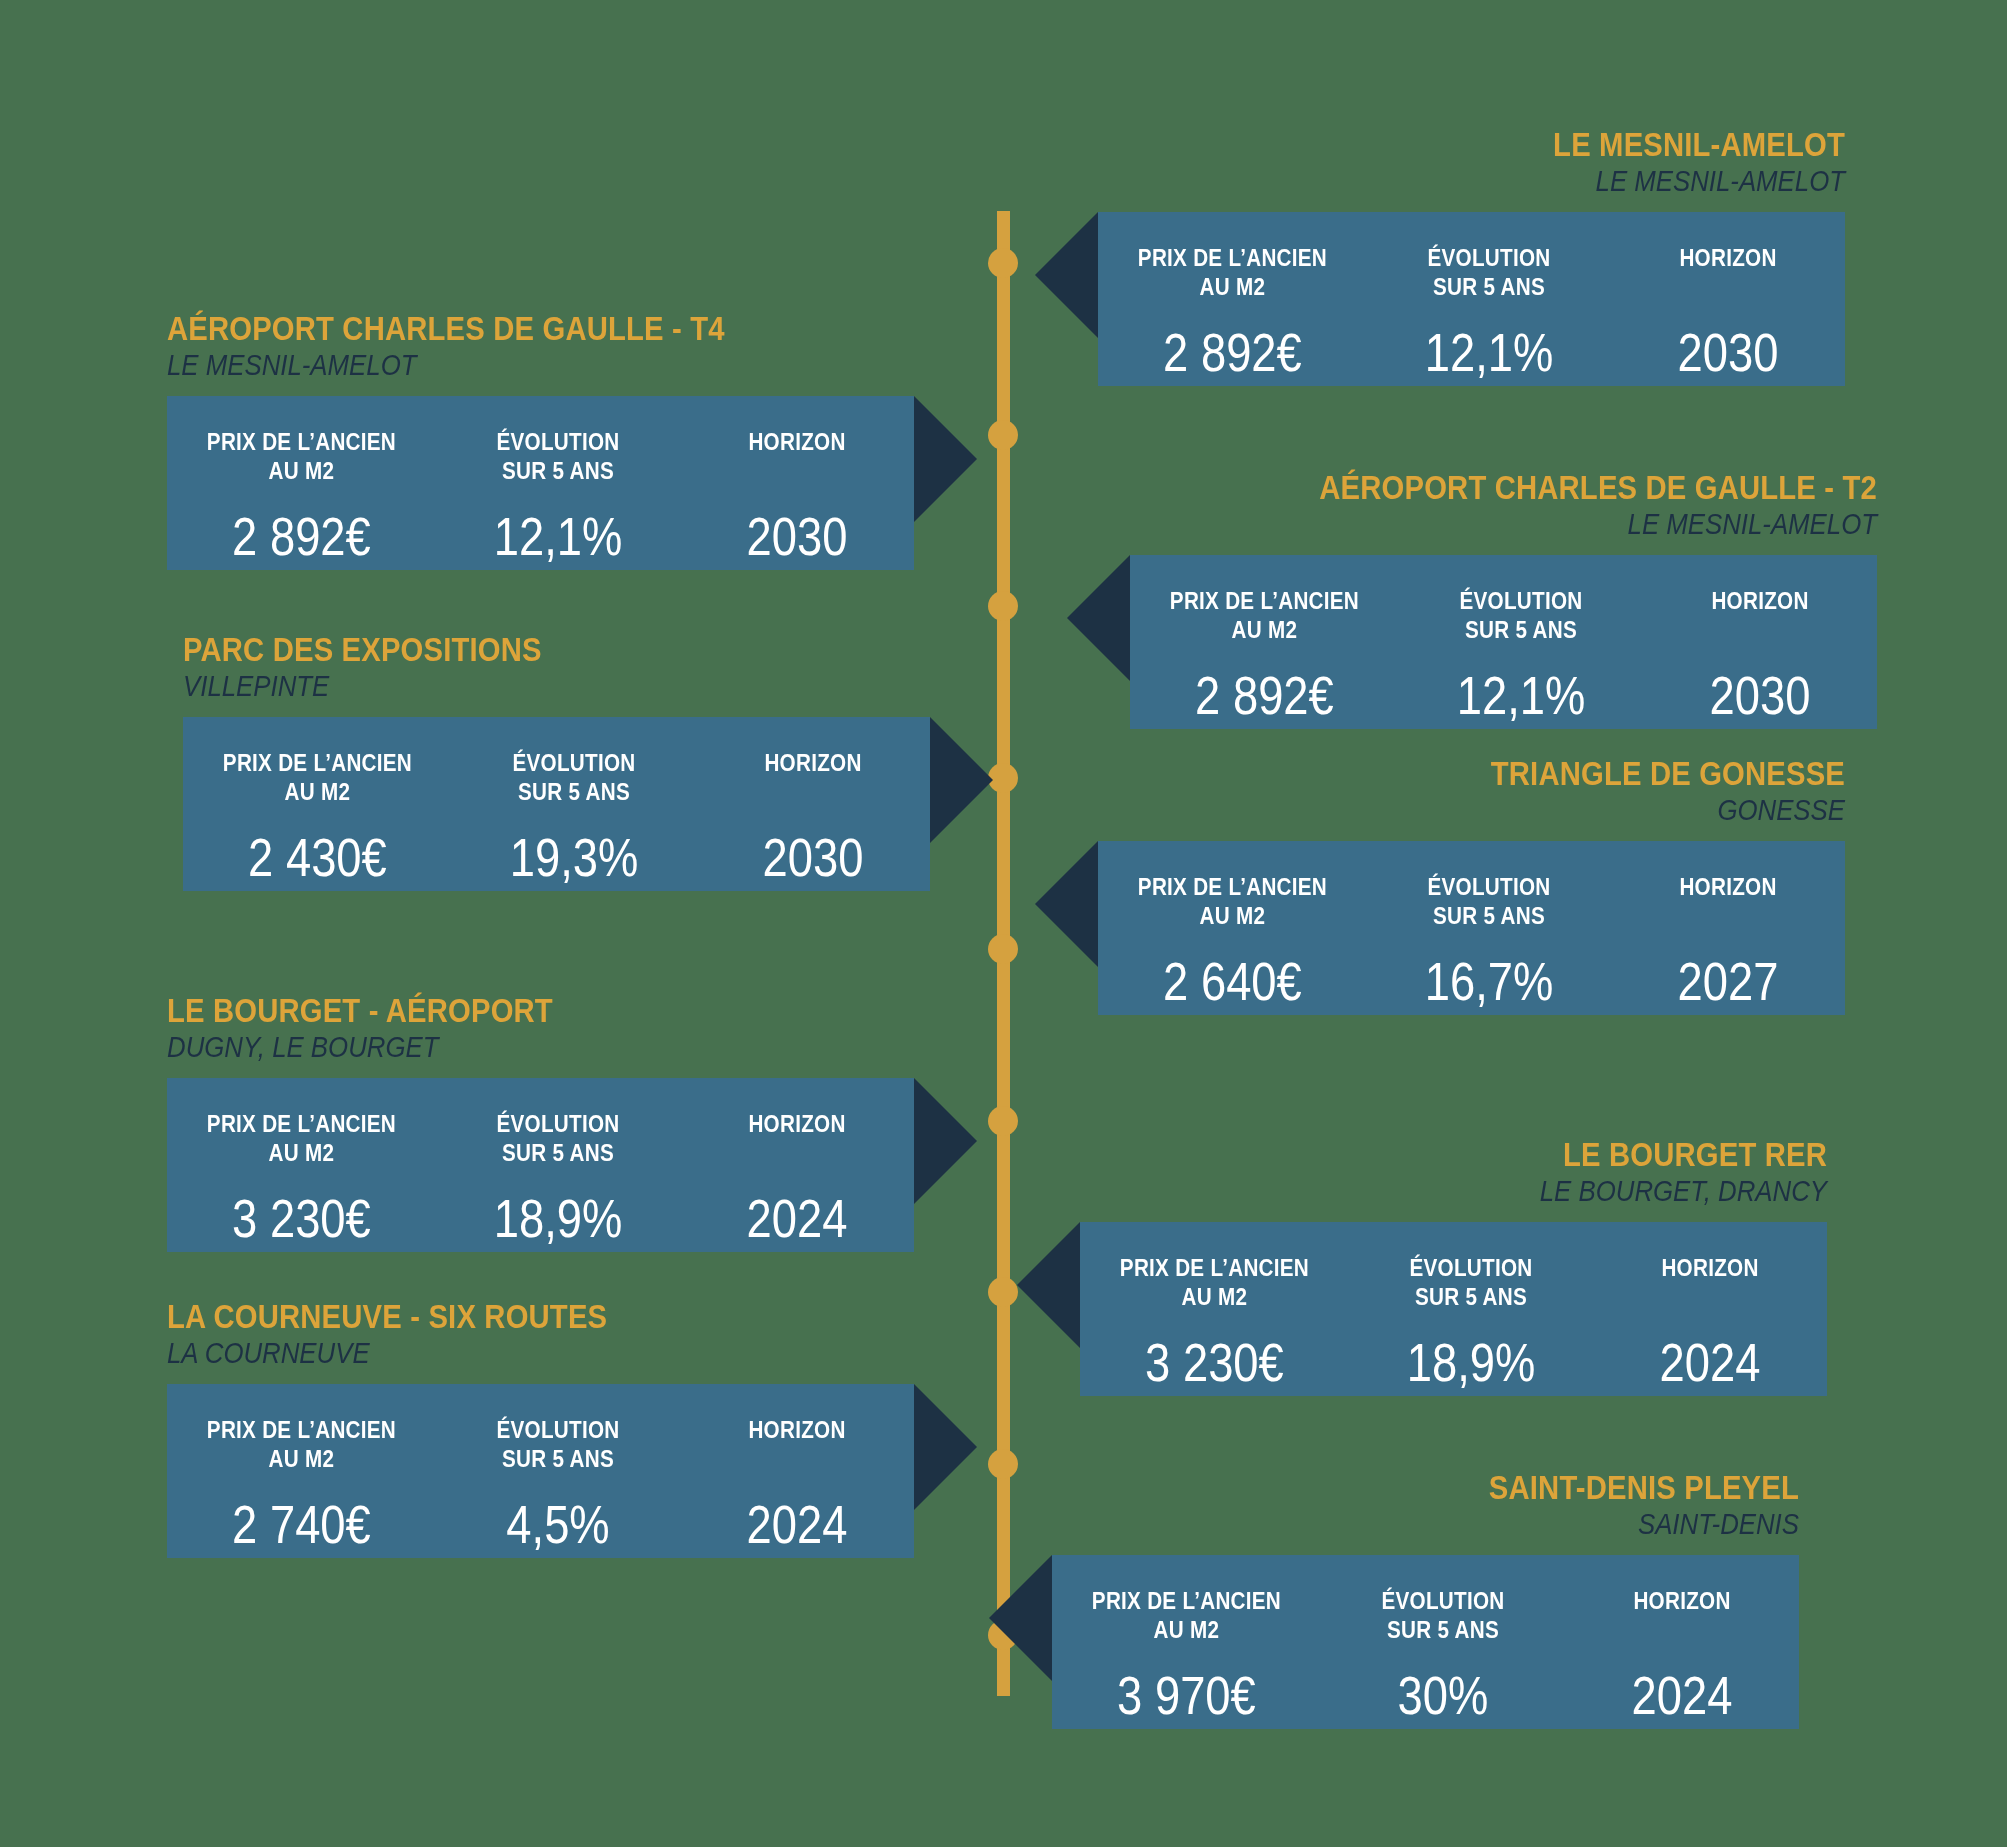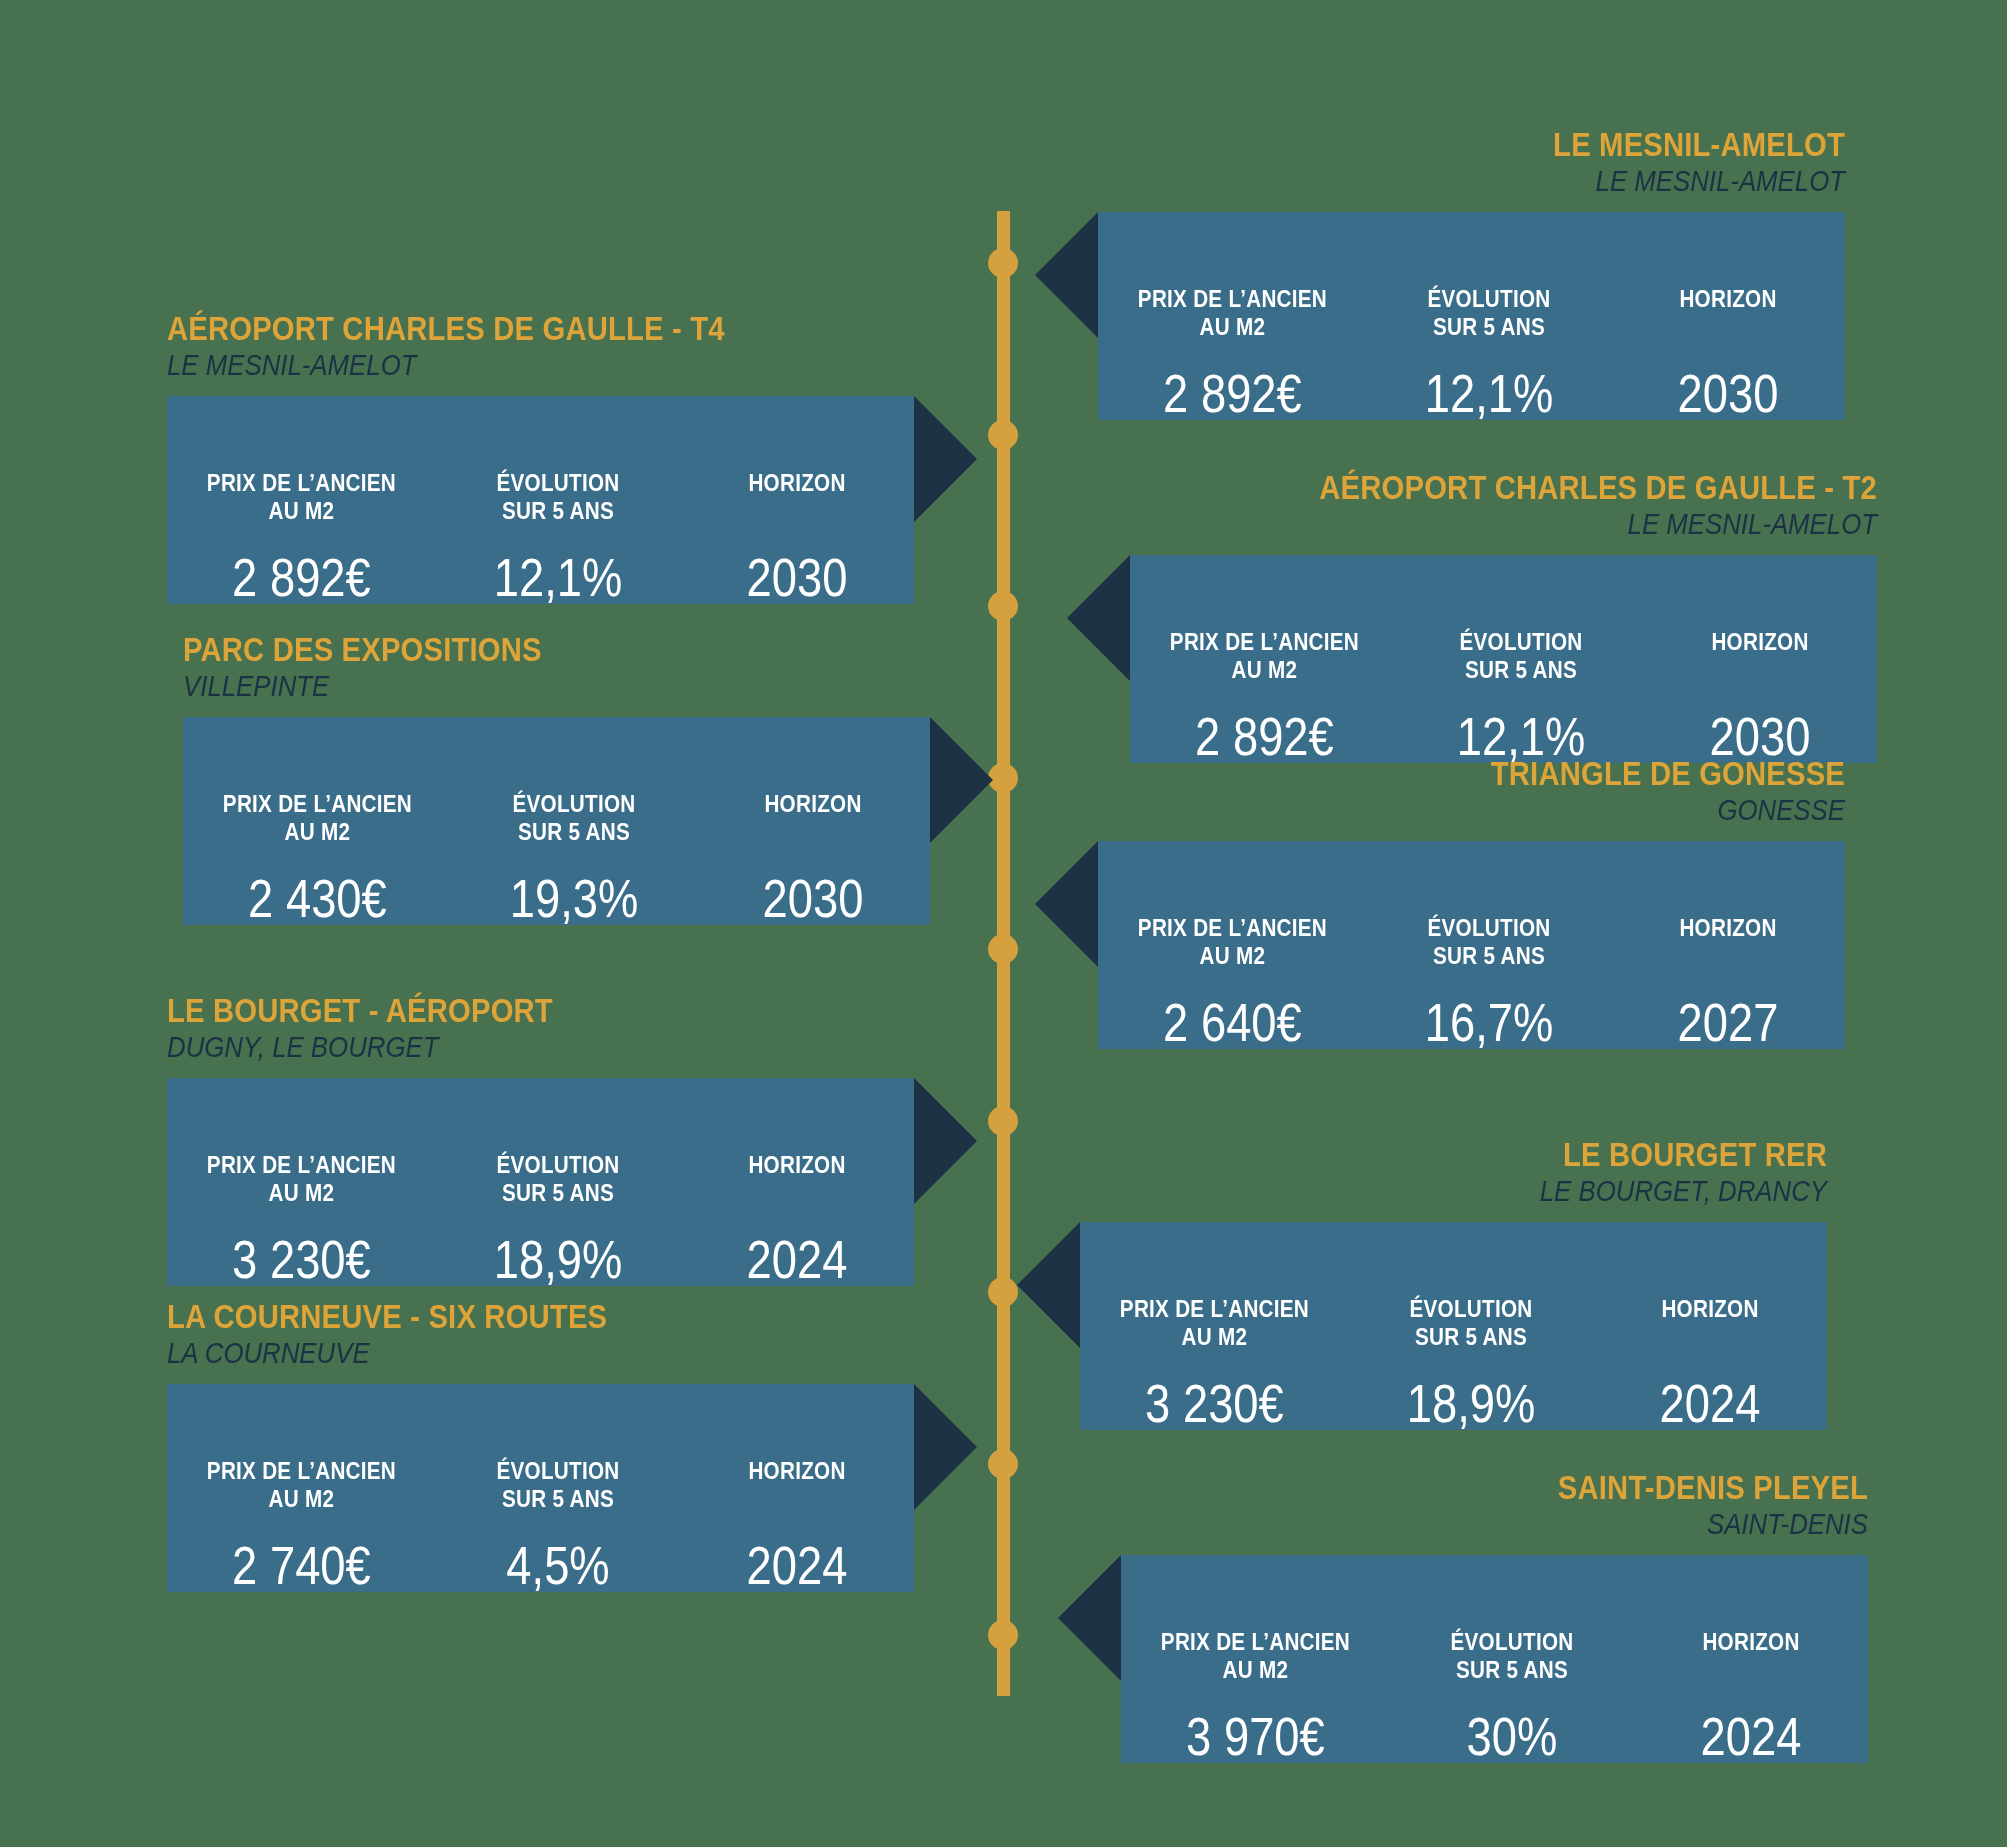--- a/index.html
+++ b/index.html
@@ -71,24 +71,24 @@
   .entry.right .entry-title,
   .entry.right .entry-sub { transform-origin: right center; text-align: right; }
 
   .title-wrap { margin-bottom: 13.7px; }
   .entry.right .title-wrap { text-align: right; }
 
   
   .card {
     position: relative;
     width: 747px;
-    height: 208px;
+    height: 174px;
     background: #3a6d8a;
     display: flex;
-    align-items: flex-end;
+    align-items: center;
   }
   .card-inner {
     flex: 1;
     display: flex;
     align-items: flex-start;
     padding: 25.5px 0 0 0;
   }
 
   .col {
     flex: 1;
@@ -404,21 +404,21 @@
             <div class="col col-hz">
               <div class="col-label">
                 <div>HORIZON</div>
                 <div>&nbsp;</div>
               </div>
               <div class="col-value">2024</div>
             </div>
           </div>
         </div>
       </div>
-      <div class="entry right" style="left: 1121px; top: 1470px;">
+      <div class="entry right" style="left: 1052px; top: 1470px;">
         <div class="title-wrap" style="width: 747px;">
           <div class="entry-title">SAINT-DENIS PLEYEL</div>
           <div class="entry-sub">SAINT-DENIS</div>
         </div>
         <div class="card">
           <div class="arrow arrow-left"></div>
           <div class="card-inner">
             <div class="col col-price">
               <div class="col-label">
                 <div>PRIX DE L’ANCIEN</div>

